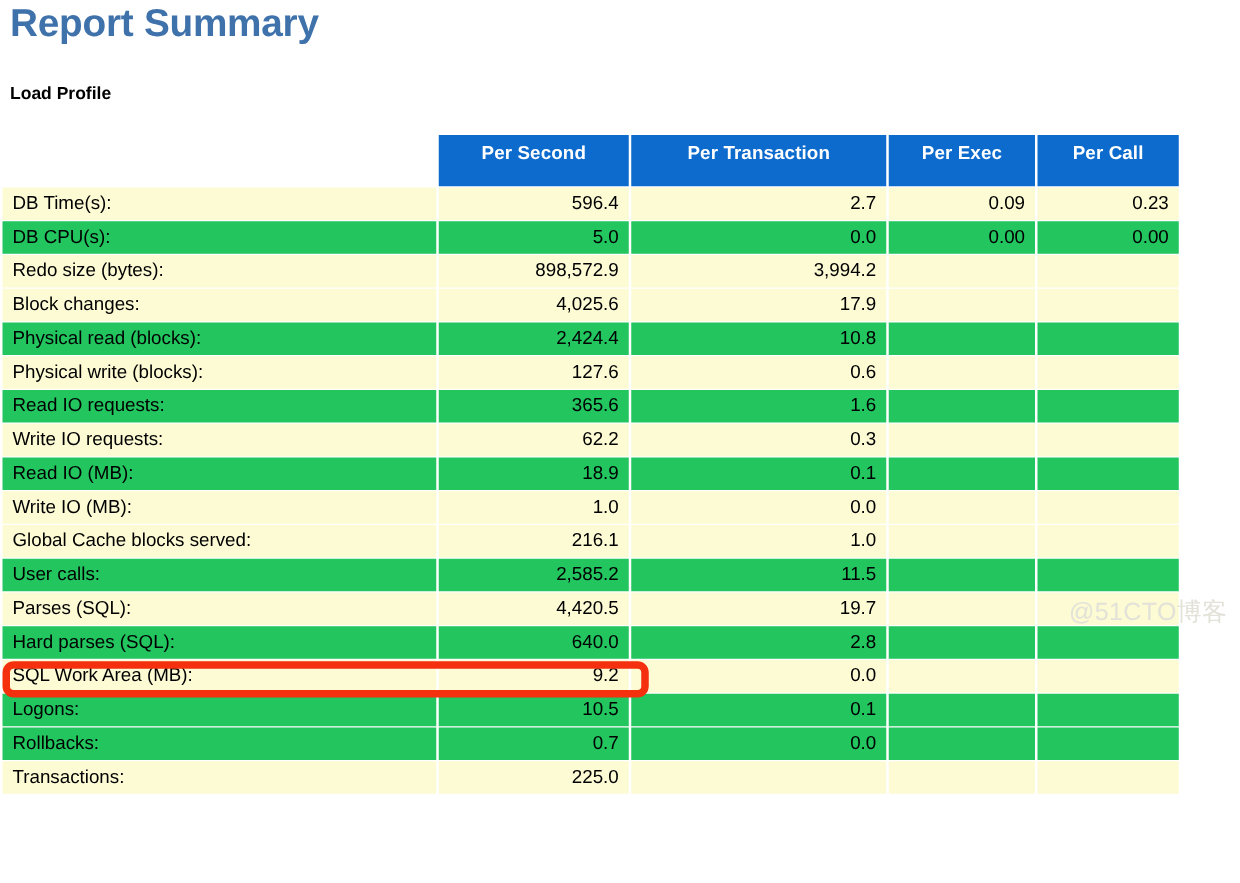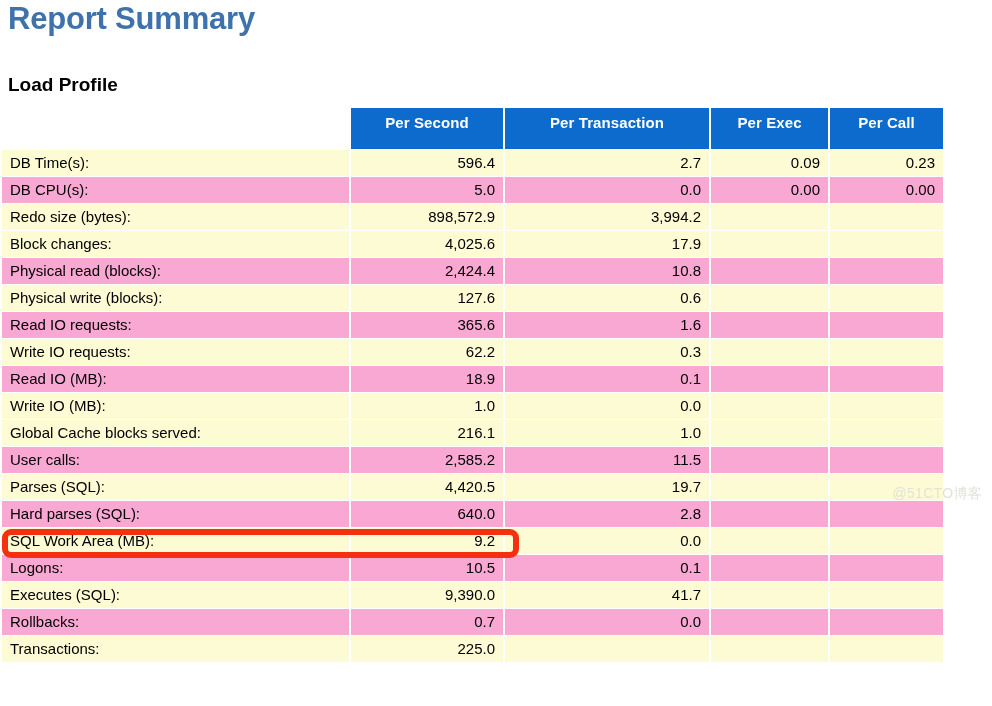--- a/index.html
+++ b/index.html
@@ -32,22 +32,22 @@
     font-weight: bold;
     color: #3f72ab;
     letter-spacing: -0.2px;
     line-height: 38px;
     white-space: nowrap;
   }
 
   .section-title {
     position: absolute;
     left: 8px;
-    top: 75px;
-    font-size: 19px;
+    top: 64px;
+    font-size: 14px;
     font-weight: bold;
     color: #000000;
     line-height: 20px;
     white-space: nowrap;
   }
 
   
   .load-profile-table {
     position: absolute;
     left: 0px;
@@ -86,21 +86,21 @@
 
   .load-profile-table td.label {
     text-align: left;
   }
 
   .load-profile-table td.num {
     text-align: right;
   }
 
   tr.band-a td { background: #fdfbd4; }
-  tr.band-b td { background: #f9a8d4; }
+  tr.band-b td { background: #22c55e; }
 
   
   col.c-label { width: 347px; }
   col.c-ps    { width: 152px; }
   col.c-pt    { width: 204px; }
   col.c-pe    { width: 117px; }
   col.c-pc    { width: 113px; }
 
   
   .highlight-box {
@@ -113,21 +113,21 @@
     border-radius: 9px;
     box-sizing: border-box;
     pointer-events: none;
   }
 
   
   .watermark {
     position: absolute;
     right: 10px;
     bottom: 14px;
-    font-size: 14px;
+    font-size: 20px;
     color: #e2e2d8;
     font-family: "Liberation Sans", sans-serif;
     white-space: nowrap;
     letter-spacing: 0.3px;
   }
 </style>
 </head>
 <body>
 
 <div class="page">
@@ -259,27 +259,20 @@
           <td class="num"></td>
           <td class="num"></td>
         </tr>
         <tr class="band-b">
           <td class="label">Logons:</td>
           <td class="num">10.5</td>
           <td class="num">0.1</td>
           <td class="num"></td>
           <td class="num"></td>
         </tr>
-        <tr class="band-a">
-          <td class="label">Executes (SQL):</td>
-          <td class="num">9,390.0</td>
-          <td class="num">41.7</td>
-          <td class="num"></td>
-          <td class="num"></td>
-        </tr>
         <tr class="band-b">
           <td class="label">Rollbacks:</td>
           <td class="num">0.7</td>
           <td class="num">0.0</td>
           <td class="num"></td>
           <td class="num"></td>
         </tr>
         <tr class="band-a">
           <td class="label">Transactions:</td>
           <td class="num">225.0</td>

